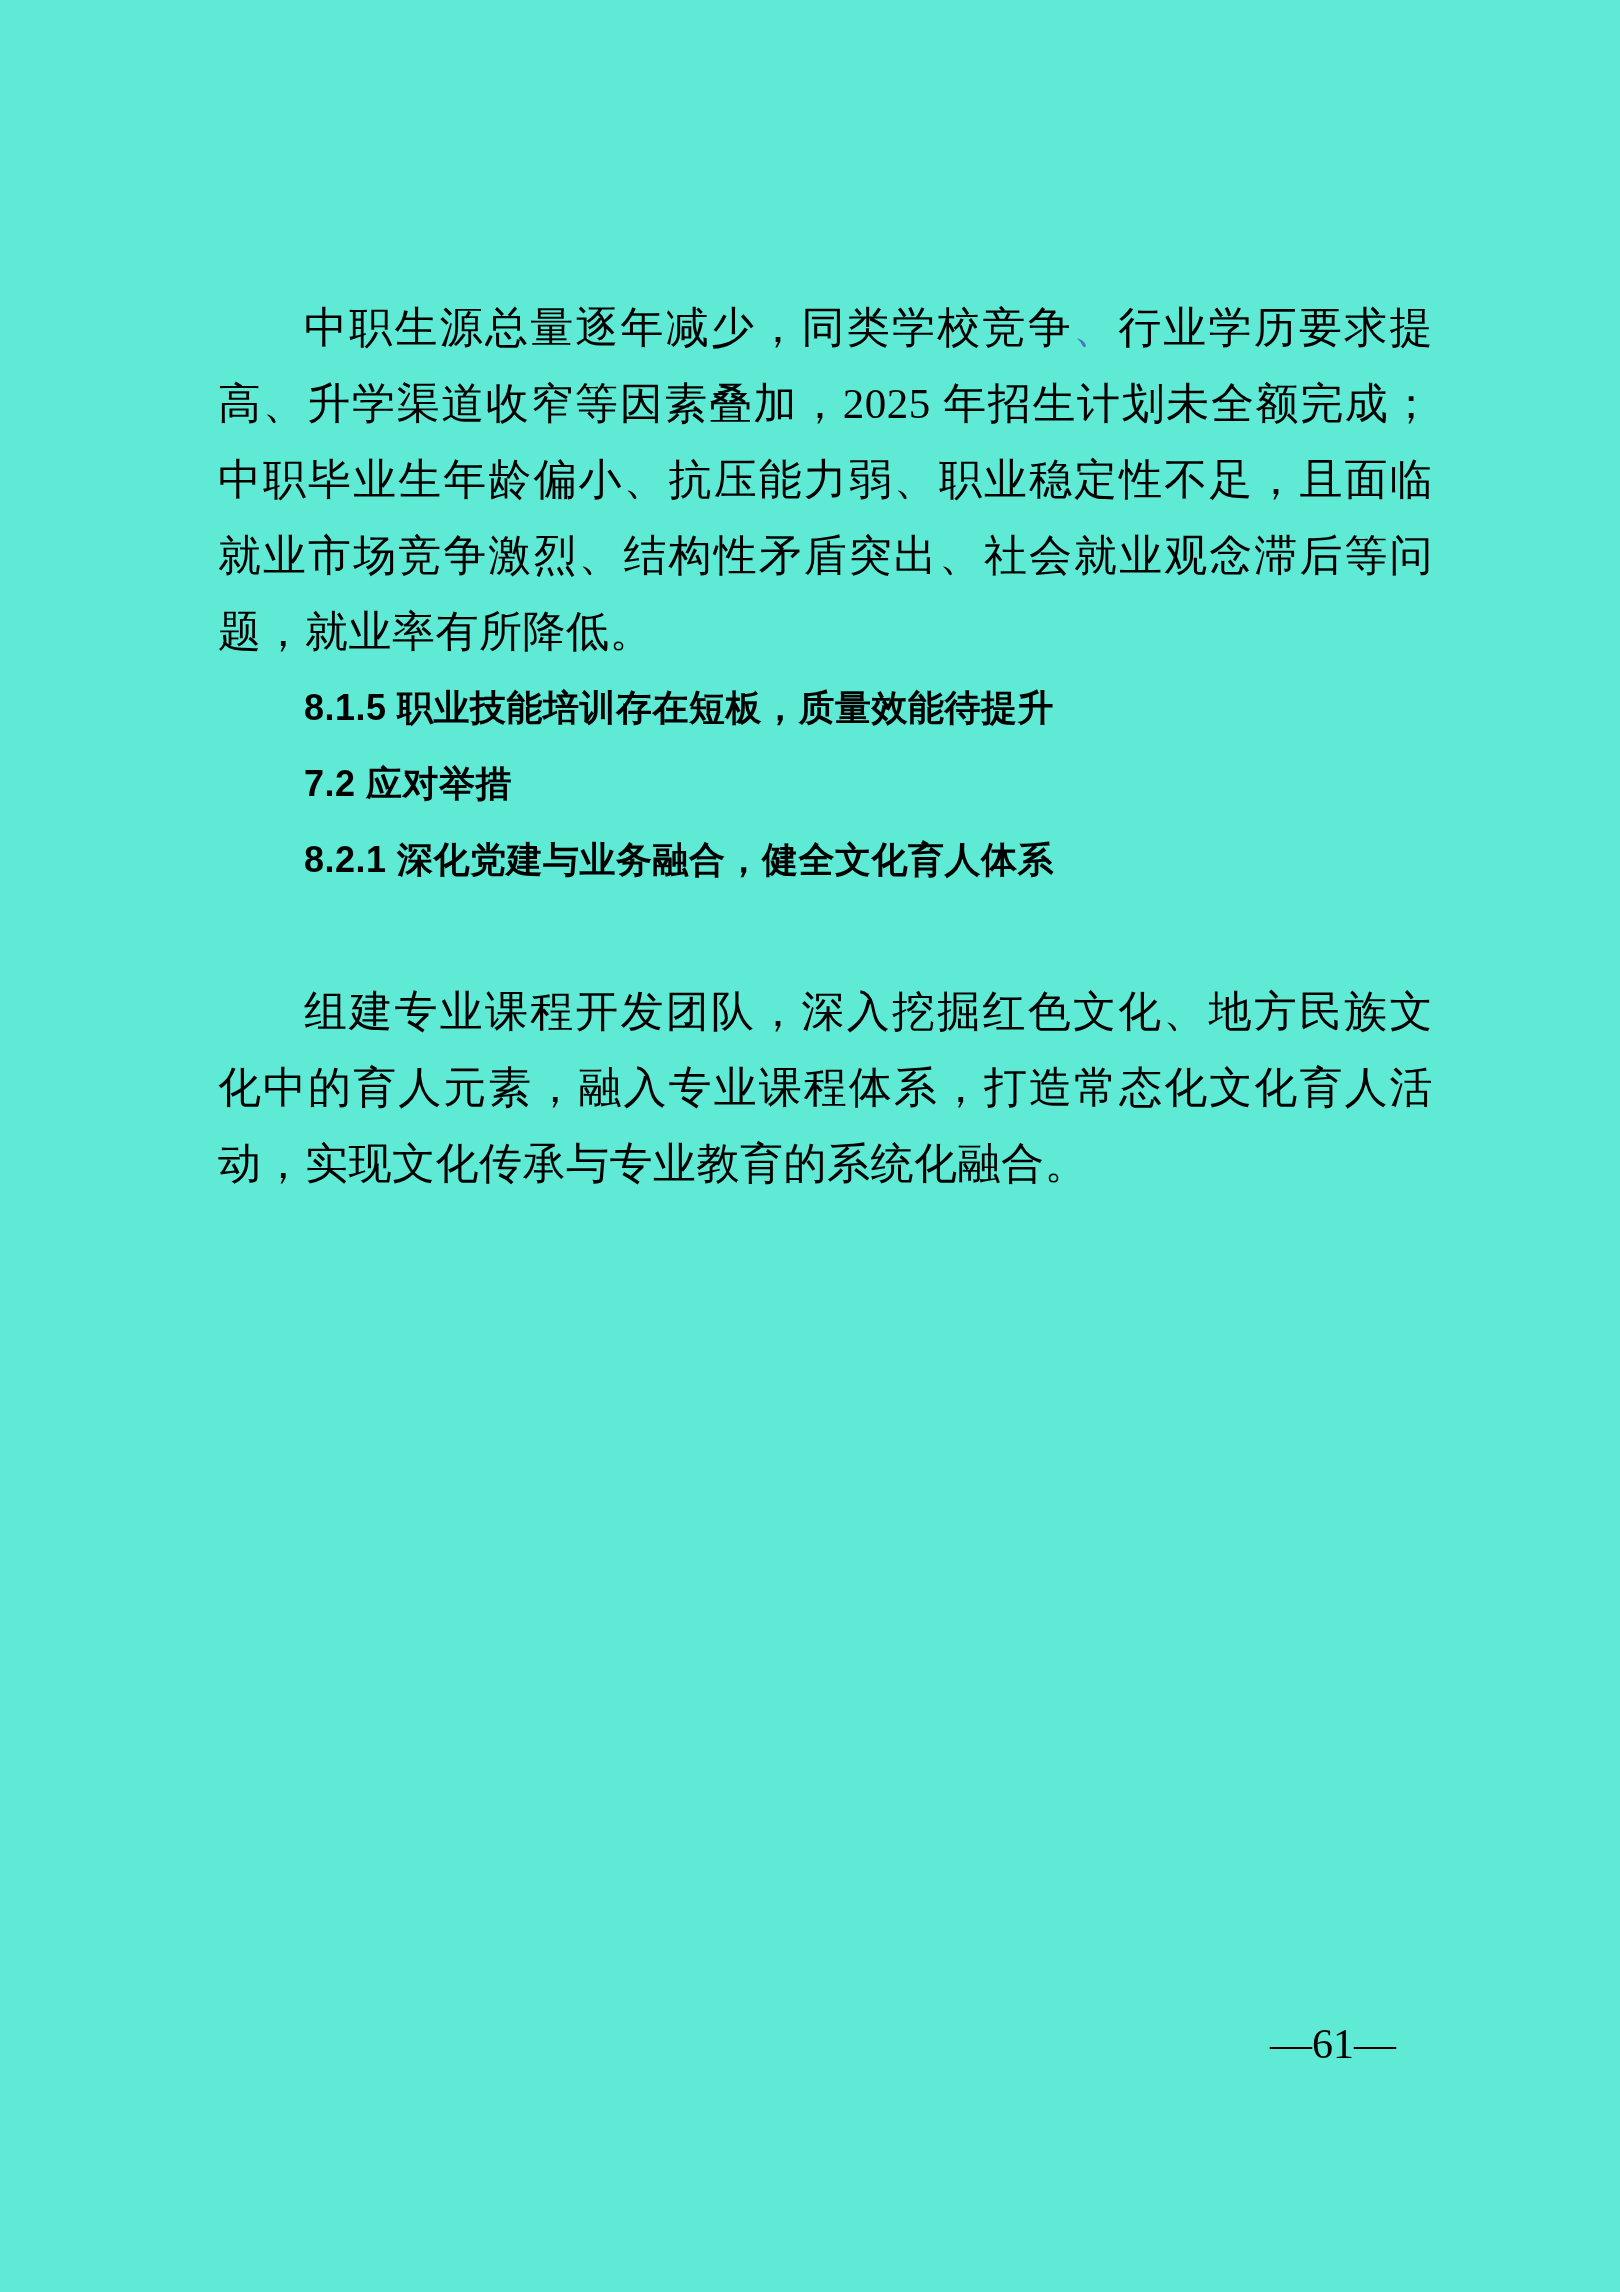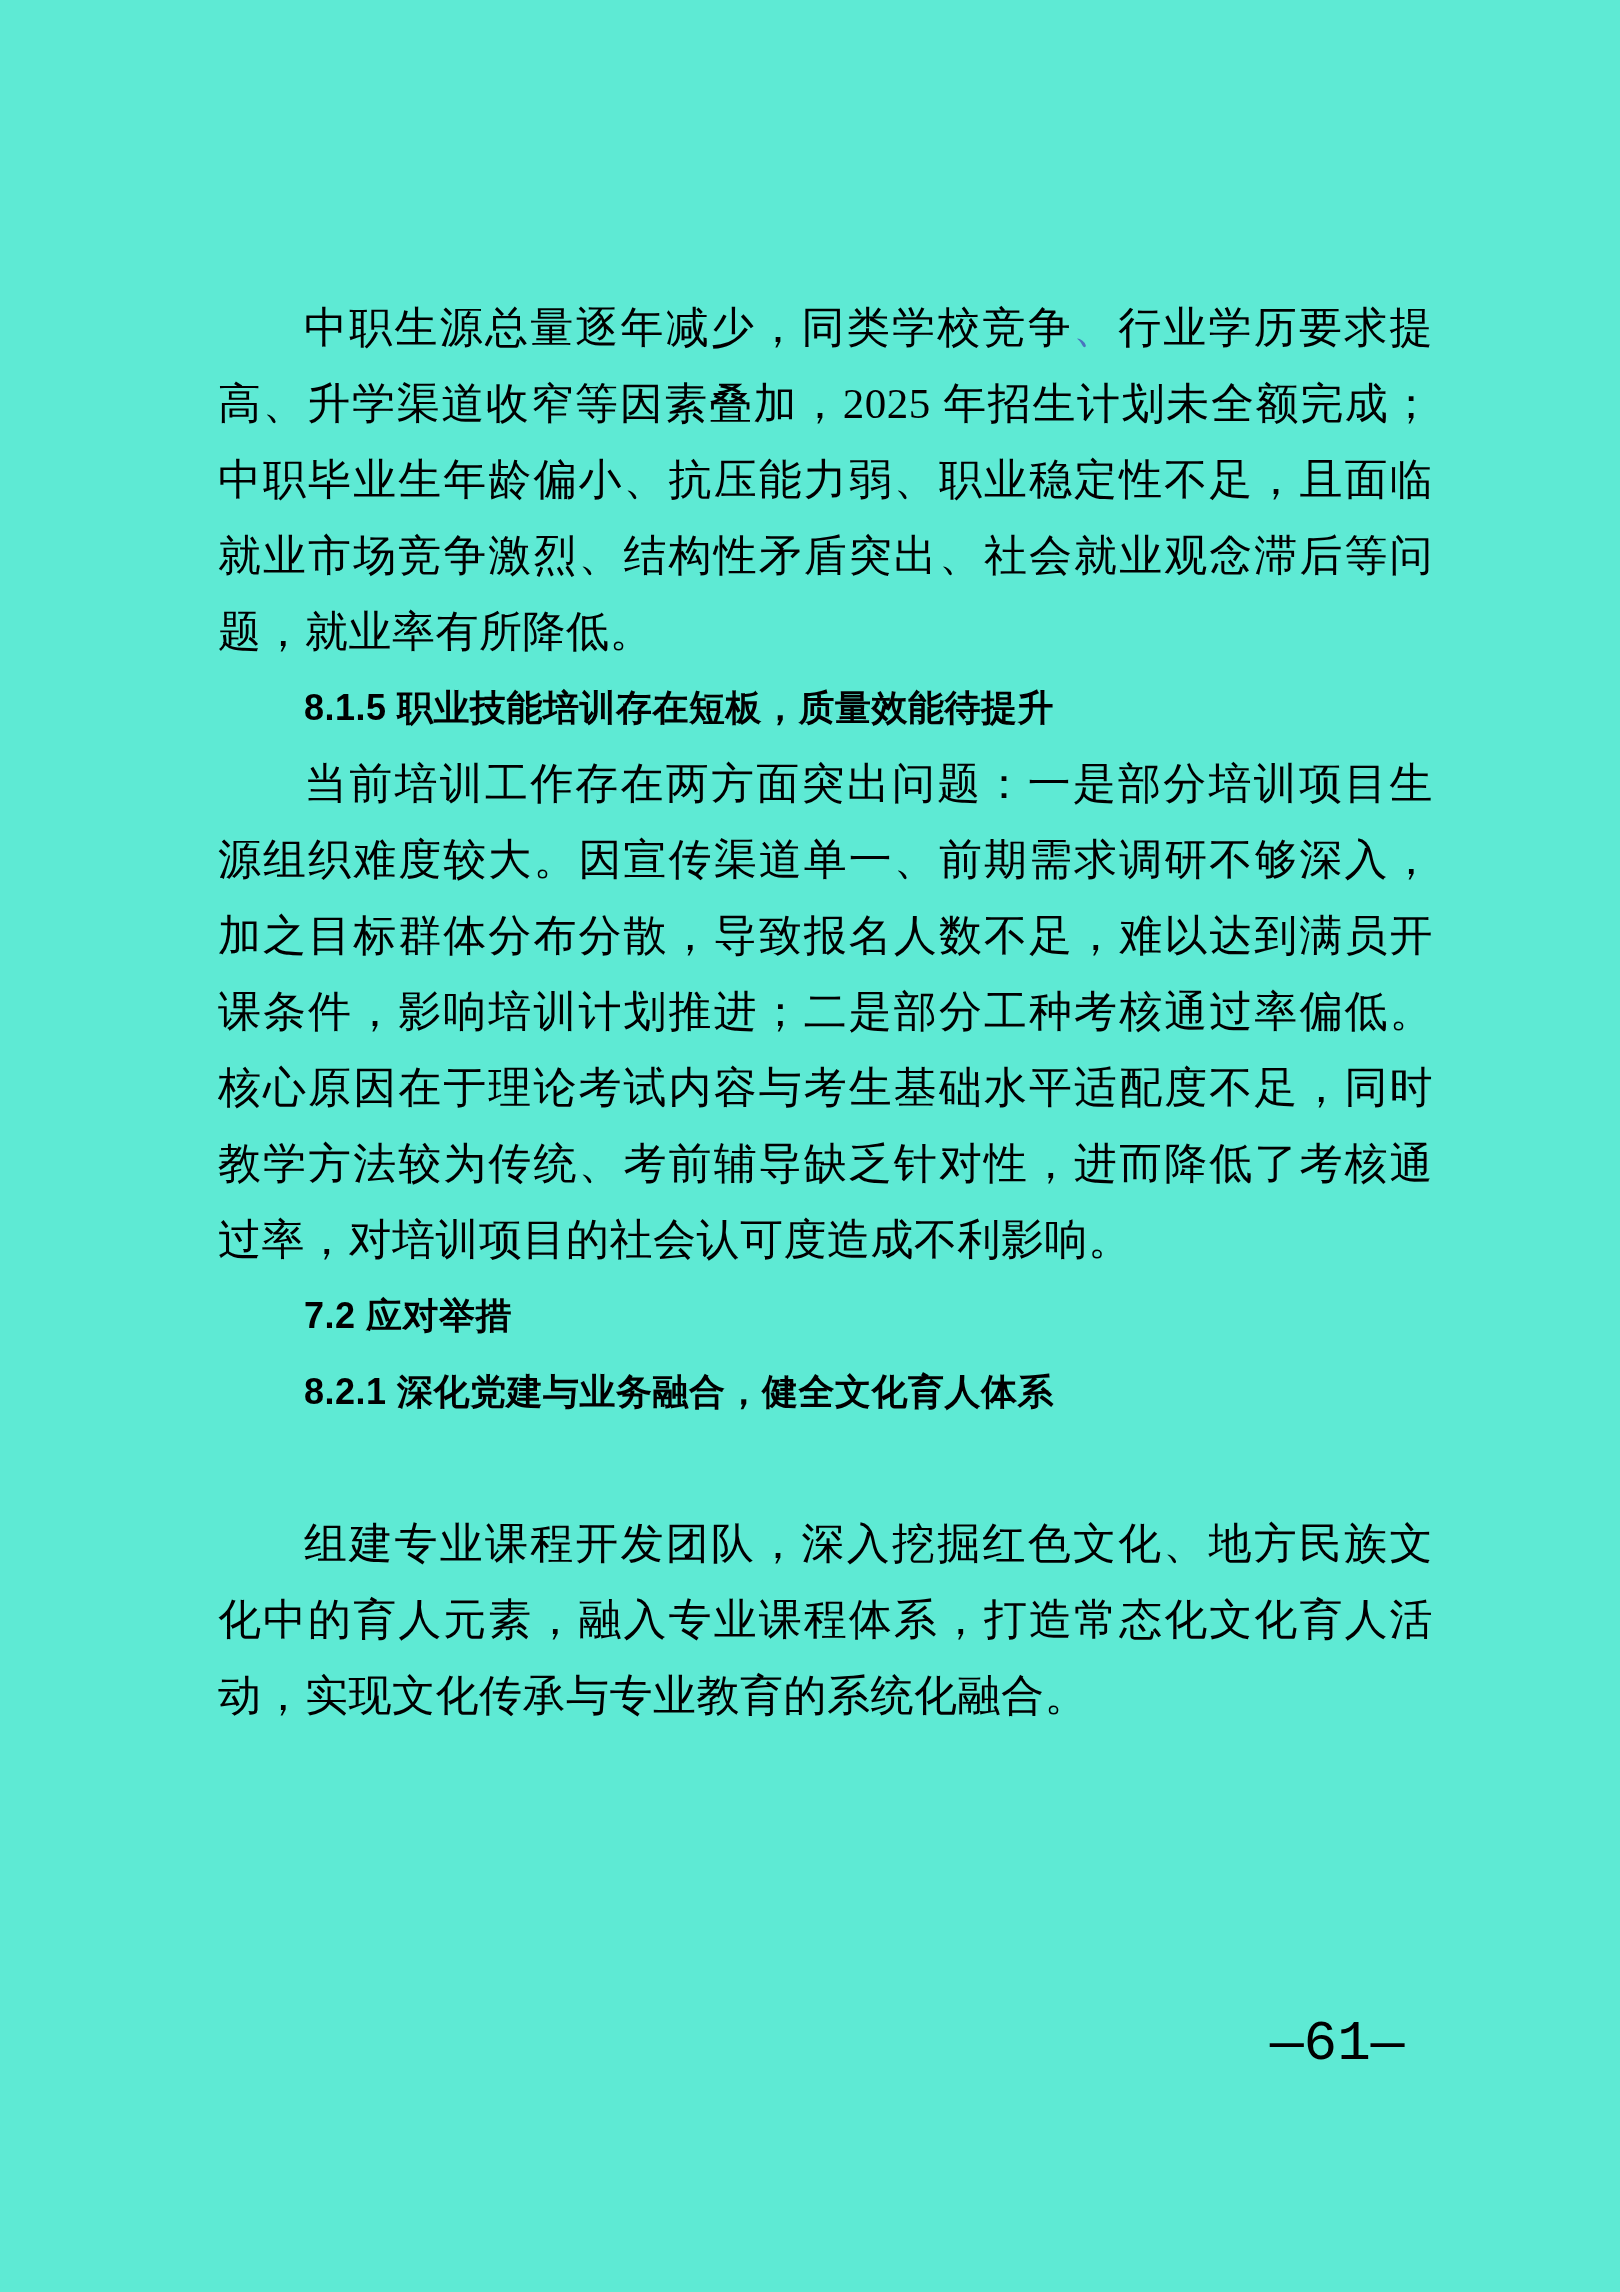--- a/index.html
+++ b/index.html
@@ -43,37 +43,36 @@
   .blank-line {
     height: 76px;
   }
   .blue-mark {
     color: #4a74be;
   }
   .footer-page-number {
     position: absolute;
     left: 1270px;
     top: 2021px;
-    font-family: Liberation Mono, monospace;
-    font-size: 56px;
+    font-family: Liberation Serif, serif;
+    font-size: 42px;
     line-height: 47px;
     white-space: nowrap;
   }
 </style>
 </head>
 <body>
 
 <div class="page">
   <div class="content">
 
     <p class="body"><span>中职生源总量逐年减少，同类学校竞争</span><span class="blue-mark">、</span><span>行业学历要求提高、升学渠道收窄等因素叠加，2025 年招生计划未全额完成；中职毕业生年龄偏小、抗压能力弱、职业稳定性不足，且面临就业市场竞争激烈、结构性矛盾突出、社会就业观念滞后等问题，就业率有所降低。</span></p>
 
     <h3 class="heading">8.1.5 职业技能培训存在短板，质量效能待提升</h3>
 
-    <p class="body">当前培训工作存在两方面突出问题：一是部分培训项目生源组织难度较大。因宣传渠道单一、前期需求调研不够深入，加之目标群体分布分散，导致报名人数不足，难以达到满员开课条件，影响培训计划推进；二是部分工种考核通过率偏低。核心原因在于理论考试内容与考生基础水平适配度不足，同时教学方法较为传统、考前辅导缺乏针对性，进而降低了考核通过率，对培训项目的社会认可度造成不利影响。</p>
 
     <h3 class="heading">7.2 应对举措</h3>
 
     <h3 class="heading">8.2.1 深化党建与业务融合，健全文化育人体系</h3>
 
 
     <div class="blank-line"></div>
 
     <p class="body">组建专业课程开发团队，深入挖掘红色文化、地方民族文化中的育人元素，融入专业课程体系，打造常态化文化育人活动，实现文化传承与专业教育的系统化融合。</p>
 

